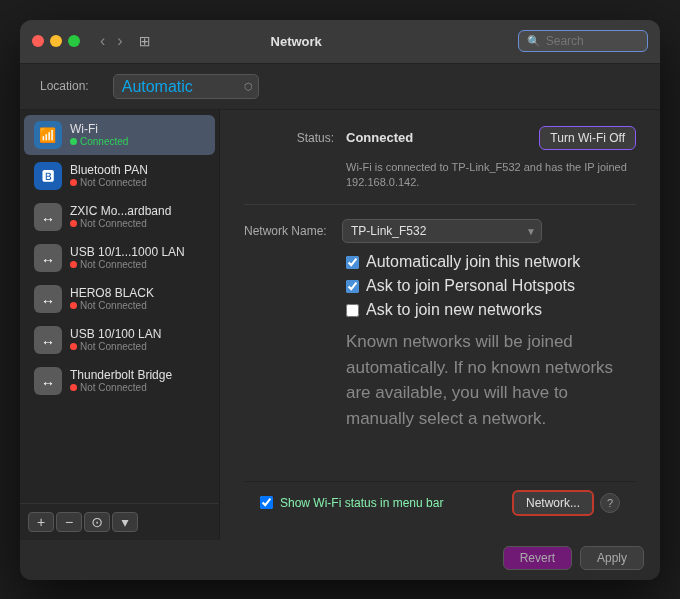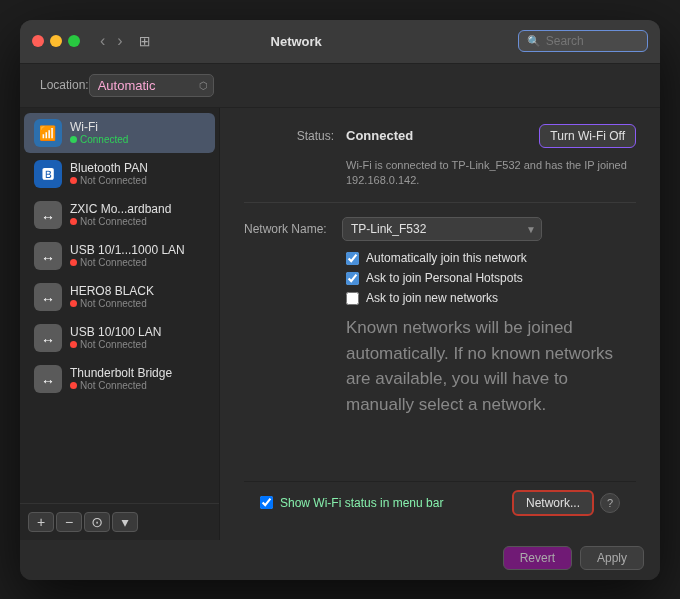--- a/index.html
+++ b/index.html
@@ -91,34 +91,34 @@
       font-size: 12px;
       width: 100%;
     }
     .search-icon-char { color: #888; font-size: 11px; }
     
     .location-bar {
       background: #2b2b2b;
       padding: 10px 20px;
       display: flex;
       align-items: center;
-      gap: 0;
+      gap: 24px;
       border-bottom: 1px solid #222;
       flex-shrink: 0;
     }
     .location-label {
       color: #aaa;
       font-size: 12px;
     }
     .location-select {
       background: #3d3d3d;
       border: 1px solid #555;
       border-radius: 5px;
-      color: #f9a8d4;
-      font-size: 13px;
+      color: #0ea5e9;
+      font-size: 16px;
       padding: 3px 22px 3px 8px;
       appearance: none;
       -webkit-appearance: none;
       cursor: pointer;
       position: relative;
     }
     .select-wrapper {
       position: relative;
       display: inline-flex;
       align-items: center;
@@ -306,21 +306,21 @@
       gap: 7px;
     }
     .checkbox-row input[type="checkbox"] {
       accent-color: #4a90d9;
       width: 13px;
       height: 13px;
       cursor: pointer;
     }
     .checkbox-label {
       color: #e0e0e0;
-      font-size: 12px;
+      font-size: 16px;
     }
     .known-networks-note {
       margin-left: 102px;
       color: #888;
       font-size: 17px;
       line-height: 1.5;
       max-width: 270px;
     }
     
     .bottom-bar {

